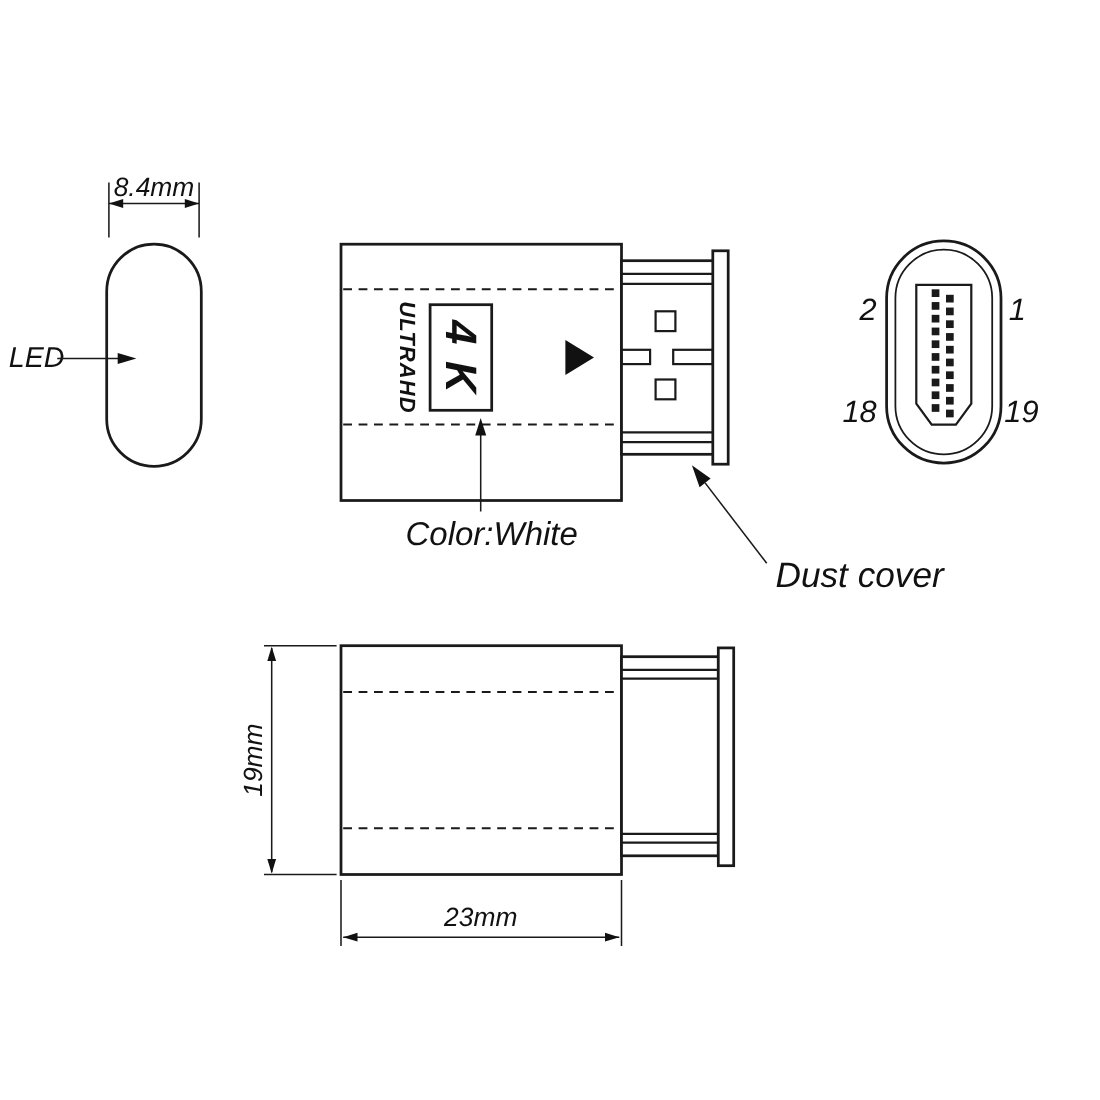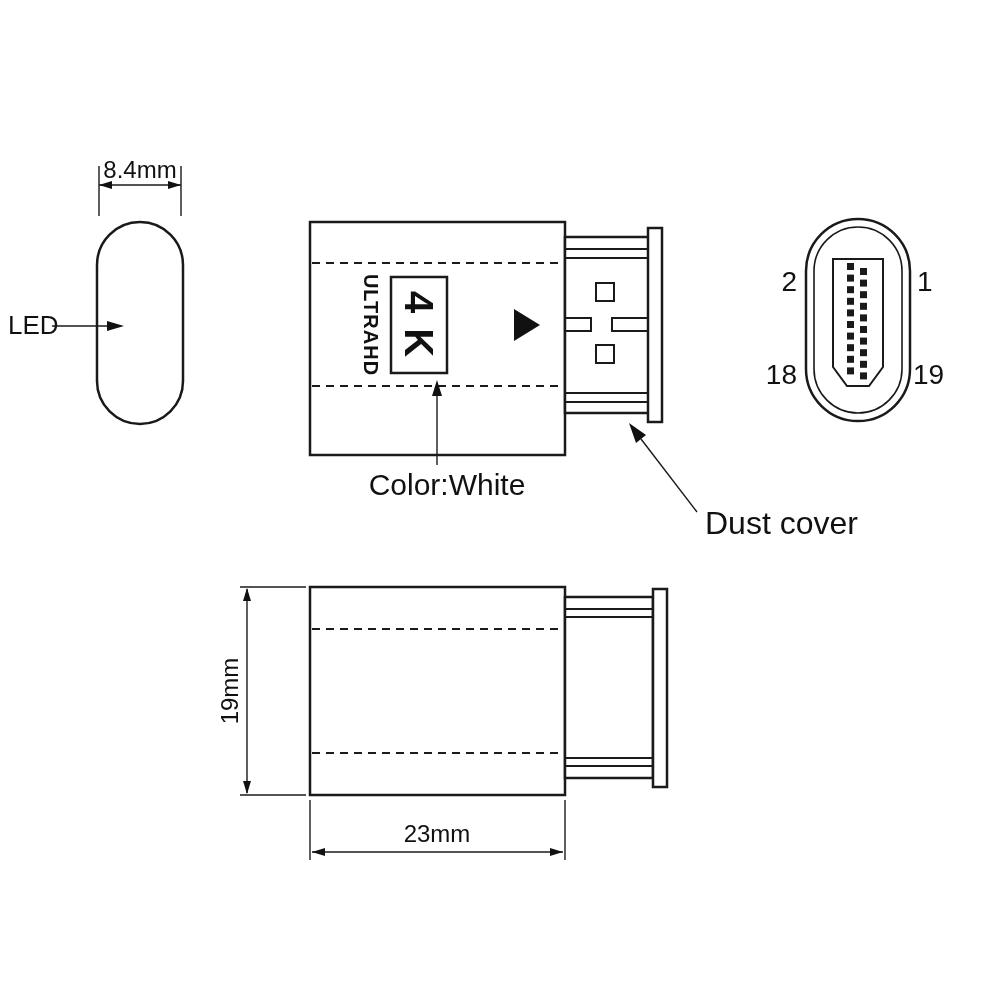--- a/index.html
+++ b/index.html
@@ -1,16 +1,16 @@
 <!DOCTYPE html>
 <html><head>
 <meta charset="utf-8">
 <style>
   html, body { margin:0; padding:0; background:#ffffff; }
-  .page { width:1000px; height:1000px; position:relative; background:#ffffff; }
+  .page { width:1000px; height:1000px; position:relative; background:#ffffff;font-style:italic; }
   svg { display:block; }
   svg text { font-family:"Liberation Sans", sans-serif; fill:#111111; }
   .ln    { stroke:#1a1a1a; fill:none; stroke-width:2; }
   .thick { stroke-width:2.5; }
   .thin  { stroke-width:1.6; }
   .dim   { stroke:#1a1a1a; fill:none; stroke-width:1.4; }
   .dash  { stroke-dasharray:8 6; stroke-width:1.8; }
   .solid { fill:#111111; stroke:none; }
   .white { fill:#ffffff; }
   .lbl       { font-size:24px; }

